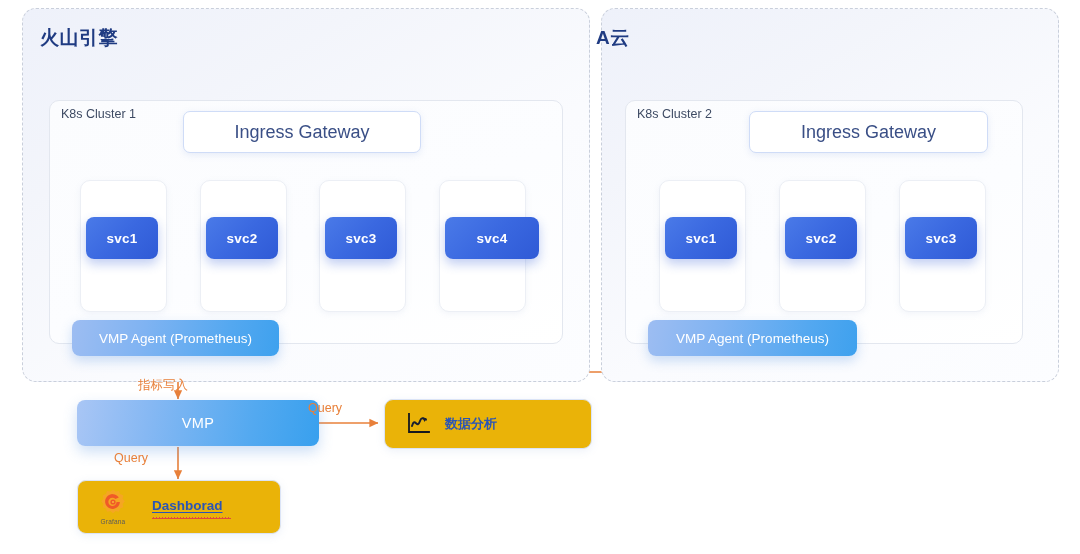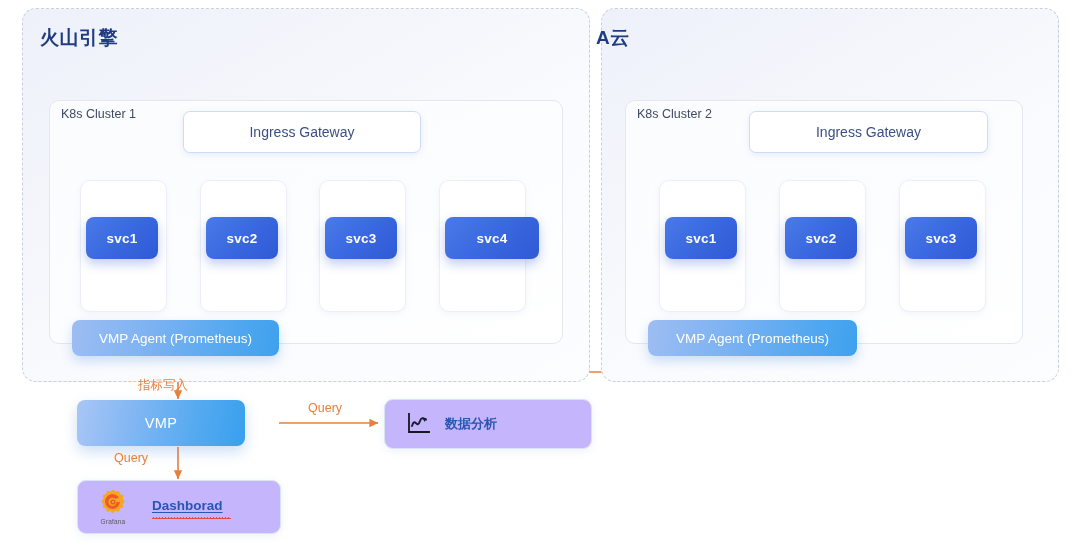--- a/index.html
+++ b/index.html
@@ -43,21 +43,21 @@
   }
 
   
   .gateway{
     position:absolute;
     background:#ffffff;
     border:1px solid #cfdcf7;
     border-radius:7px;
     box-shadow:0 2px 7px rgba(120,150,210,.16);
     display:flex;align-items:center;justify-content:center;
-    font-size:14px;
+    font-size:18px;
     color:#3a4f86;
   }
 
   
   .svc-card{
     position:absolute;
     background:#ffffff;
     border:1px solid #eceff5;
     border-radius:10px;
     box-shadow:0 2px 6px rgba(140,160,200,.10);
@@ -93,21 +93,21 @@
     box-shadow:0 6px 14px rgba(90,150,225,.30);
     display:flex;align-items:center;justify-content:center;
     color:#ffffff;
     font-size:14.5px;
     letter-spacing:.4px;
   }
 
   
   .wbox{
     position:absolute;
-    background:#c4b5fd;
+    background:#eab308;
     border:1px solid #dbe4f6;
     border-radius:9px;
     box-shadow:0 2px 8px rgba(130,155,205,.14);
     display:flex;align-items:center;
   }
   .wbox-label{
     font-size:13px;
     font-weight:bold;
     color:#2b55b5;
   }
@@ -256,21 +256,21 @@
   <div class="svc-card" style="left:779px;top:180px;width:85px;height:130px;"></div>
   <div class="svc-pill" style="left:785px;top:217px;width:72px;height:42px;">svc2</div>
 
   <div class="svc-card" style="left:899px;top:180px;width:85px;height:130px;"></div>
   <div class="svc-pill" style="left:905px;top:217px;width:72px;height:42px;">svc3</div>
 
   <div class="agent" style="left:648px;top:320px;width:209px;height:36px;">VMP Agent (Prometheus)</div>
 
   <div class="elabel" style="left:94px;top:377px;margin-left:44px;">指标写入</div>
 
-  <div class="vmp" style="left:77px;top:400px;width:168px;height:46px;">VMP</div>
+  <div class="vmp" style="left:77px;top:400px;width:242px;height:46px;">VMP</div>
 
   <div class="elabel" style="left:308px;top:401px;">Query</div>
   <div class="elabel" style="left:114px;top:451px;">Query</div>
 
   <div class="wbox" style="left:384px;top:399px;width:206px;height:48px;">
     <span style="margin-left:22px;display:inline-flex;align-items:center;">
       <svg width="26" height="24" viewBox="0 0 26 24" xmlns="http://www.w3.org/2000/svg">
         <path d="M2,2 L2,20 L22,20" fill="none" stroke="#15181f" stroke-width="1.8" stroke-linecap="square"></path>
         <path d="M5,14 C8,4 10,18 13,9 C14.4,4.8 16,6.5 19,7.6" fill="none" stroke="#1a2030" stroke-width="2" stroke-linecap="round"></path>
         <path d="M15.6,5.2 L19.6,6.6 L17.4,9.9 Z" fill="#1a2030"></path>

